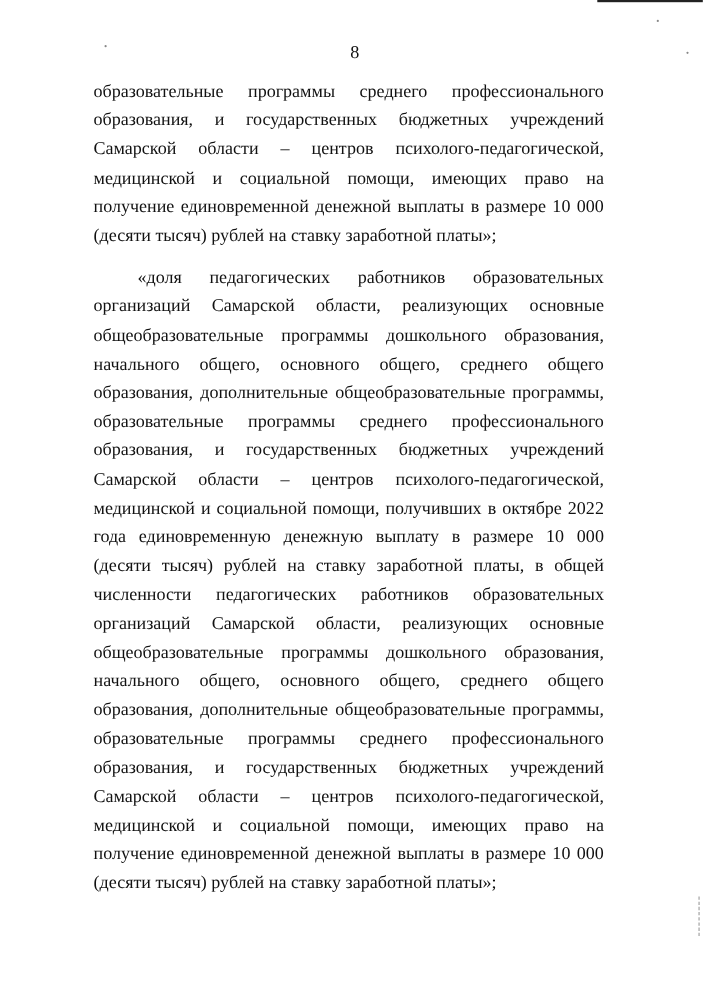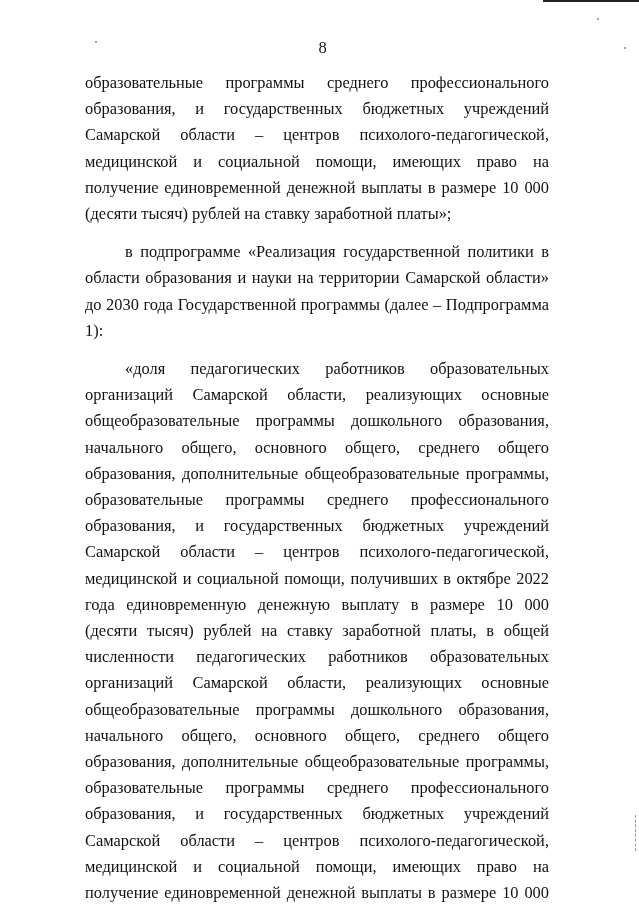--- a/index.html
+++ b/index.html
@@ -70,17 +70,16 @@
 
 <div class="top-bar"></div>
 <div class="speck" style="left:597px; top:18px;"></div>
 <div class="speck" style="left:624px; top:47px;"></div>
 <div class="speck" style="left:95px; top:41px;"></div>
 
 <div class="page-number">8</div>
 
 <div class="content">
   <p class="para">образовательные программы среднего профессионального образования, и государственных бюджетных учреждений Самарской области – центров психолого-педагогической, медицинской и социальной помощи, имеющих право на получение единовременной денежной выплаты в размере 10 000 (десяти тысяч) рублей на ставку заработной платы»;</p>
-  <p class="para indent">в подпрограмме «Реализация государственной политики в области образования и науки на территории Самарской области» до 2030 года Государственной программы (далее – Подпрограмма 1):</p>
   <p class="para indent">«доля педагогических работников образовательных организаций Самарской области, реализующих основные общеобразовательные программы дошкольного образования, начального общего, основного общего, среднего общего образования, дополнительные общеобразовательные программы, образовательные программы среднего профессионального образования, и государственных бюджетных учреждений Самарской области – центров психолого-педагогической, медицинской и социальной помощи, получивших в октябре 2022 года единовременную денежную выплату в размере 10 000 (десяти тысяч) рублей на ставку заработной платы, в общей численности педагогических работников образовательных организаций Самарской области, реализующих основные общеобразовательные программы дошкольного образования, начального общего, основного общего, среднего общего образования, дополнительные общеобразовательные программы, образовательные программы среднего профессионального образования, и государственных бюджетных учреждений Самарской области – центров психолого-педагогической, медицинской и социальной помощи, имеющих право на получение единовременной денежной выплаты в размере 10 000 (десяти тысяч) рублей на ставку заработной платы»;</p>
 </div>
 
 <div class="dash-mark"></div>
 
 </body></html>

